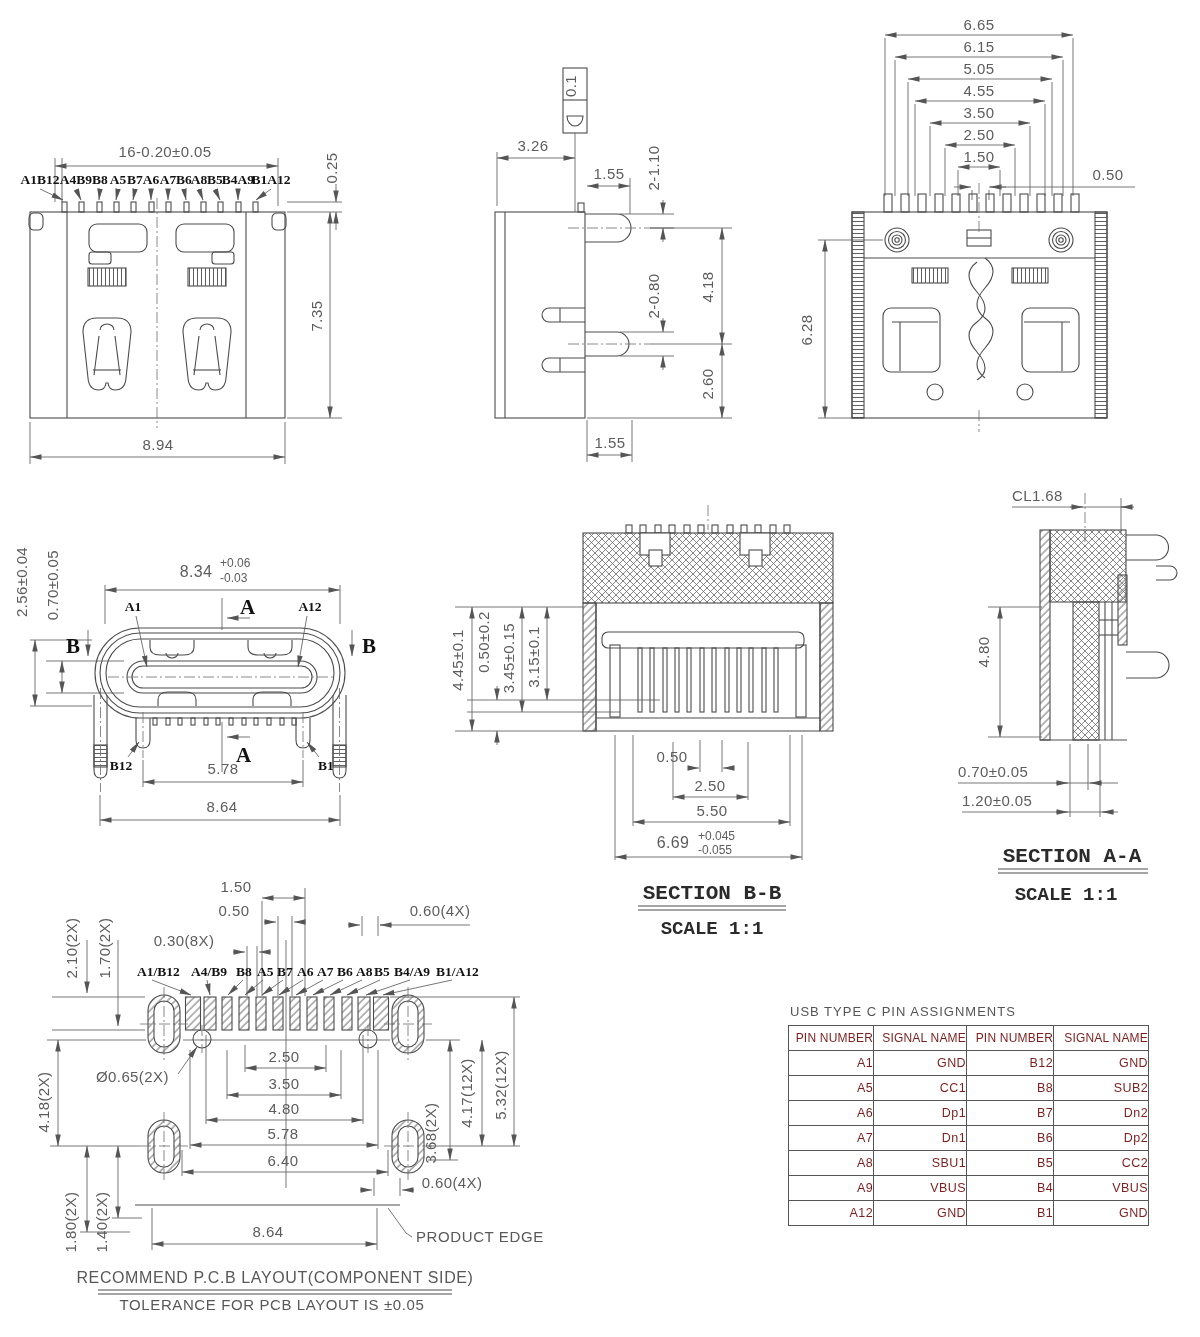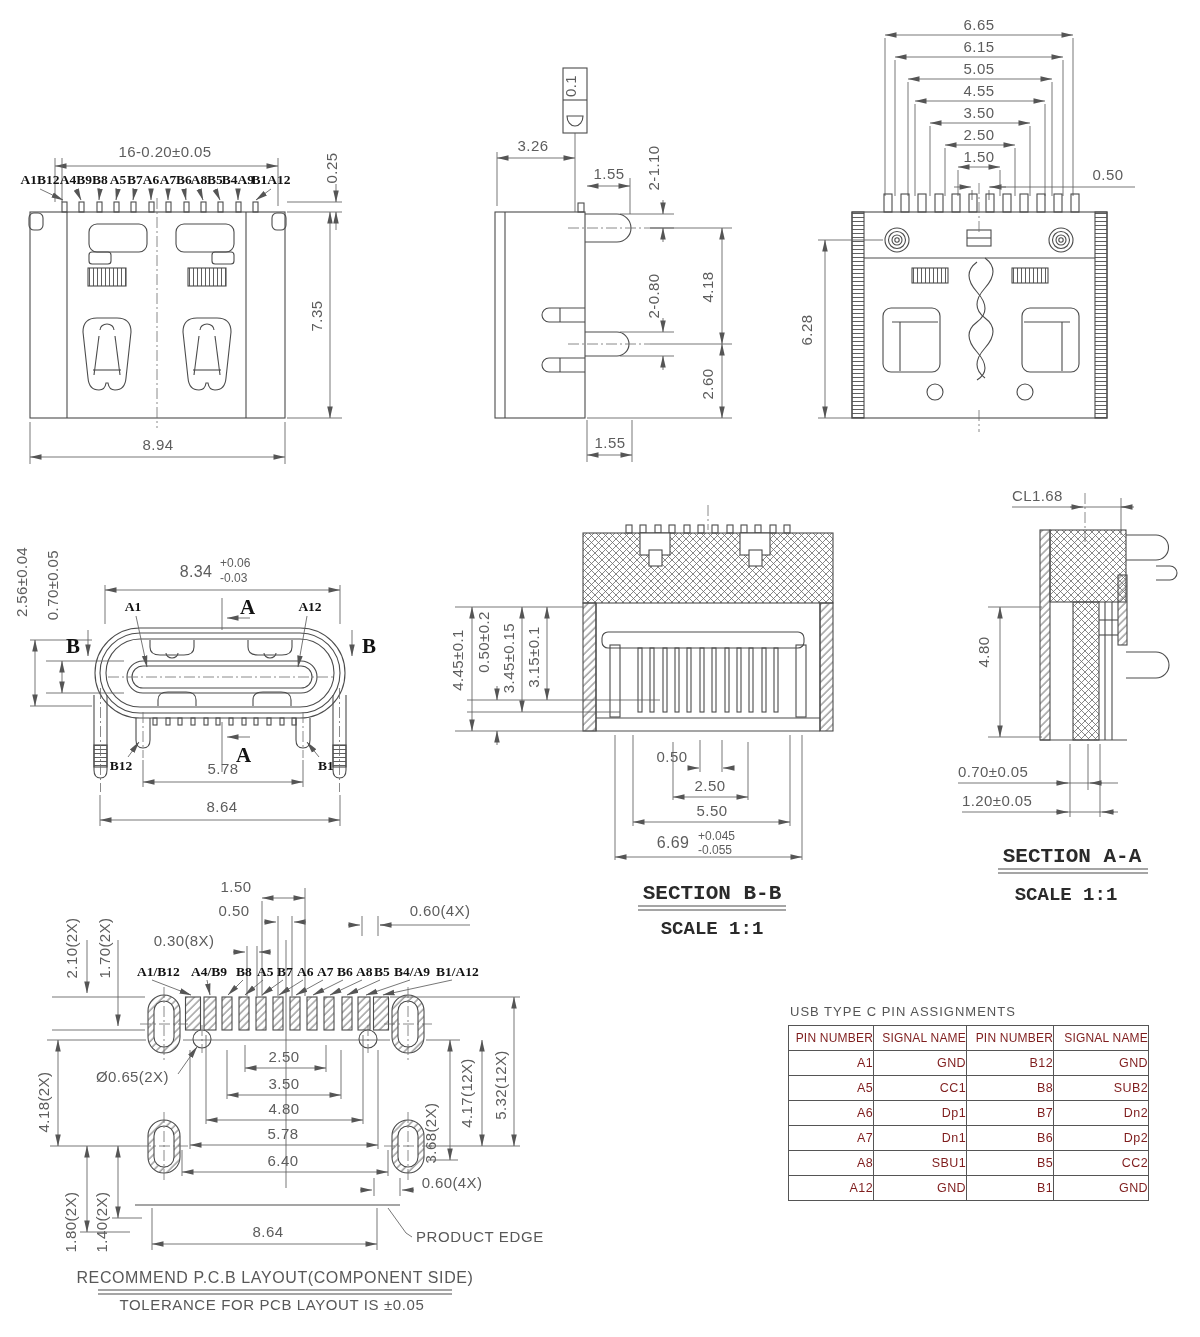--- a/index.html
+++ b/index.html
@@ -674,20 +674,26 @@
             <td>B6</td>
             <td>Dp2</td>
       </tr>
       <tr>
         <td>A8</td>
             <td>SBU1</td>
             <td>B5</td>
             <td>CC2</td>
       </tr>
       <tr>
+        <td>A9</td>
+            <td>VBUS</td>
+            <td>B4</td>
+            <td>VBUS</td>
+      </tr>
+      <tr>
         <td>A12</td>
             <td>GND</td>
             <td>B1</td>
             <td>GND</td>
       </tr>
     </tbody>
   </table>
 </div>
 </div>
 

